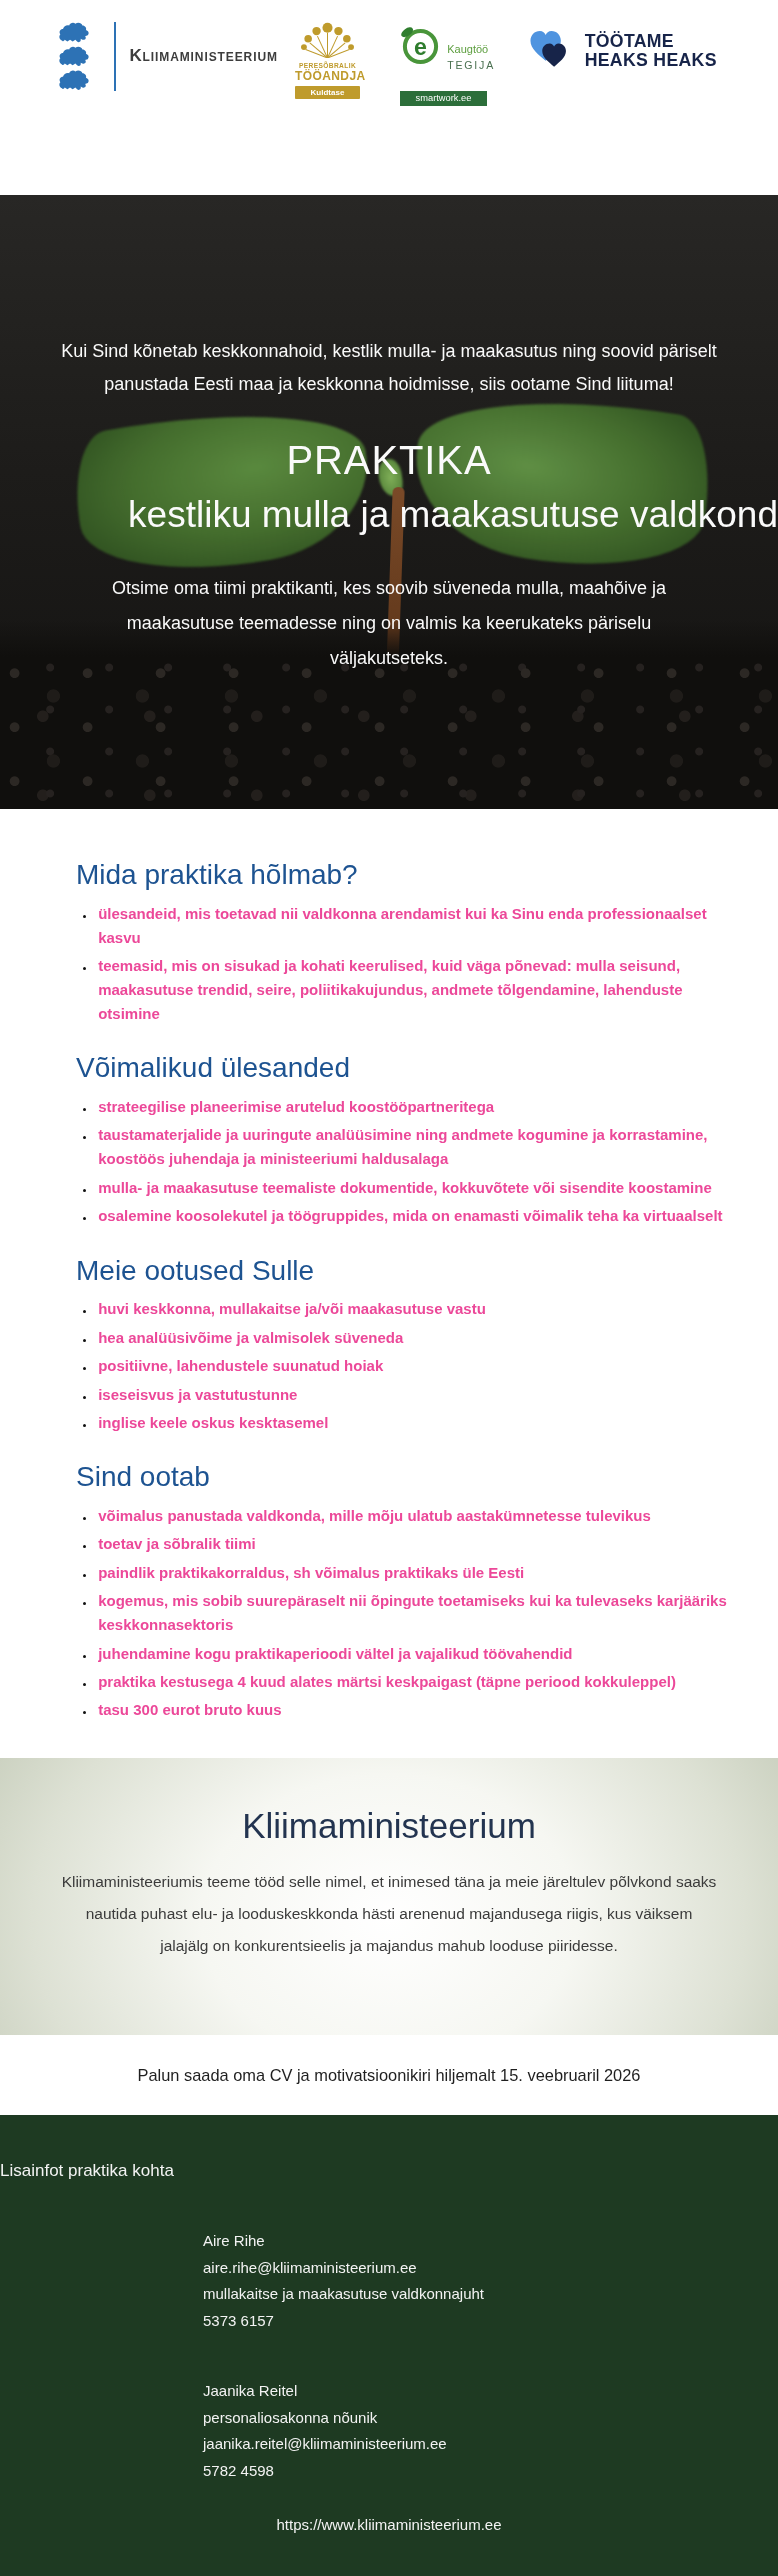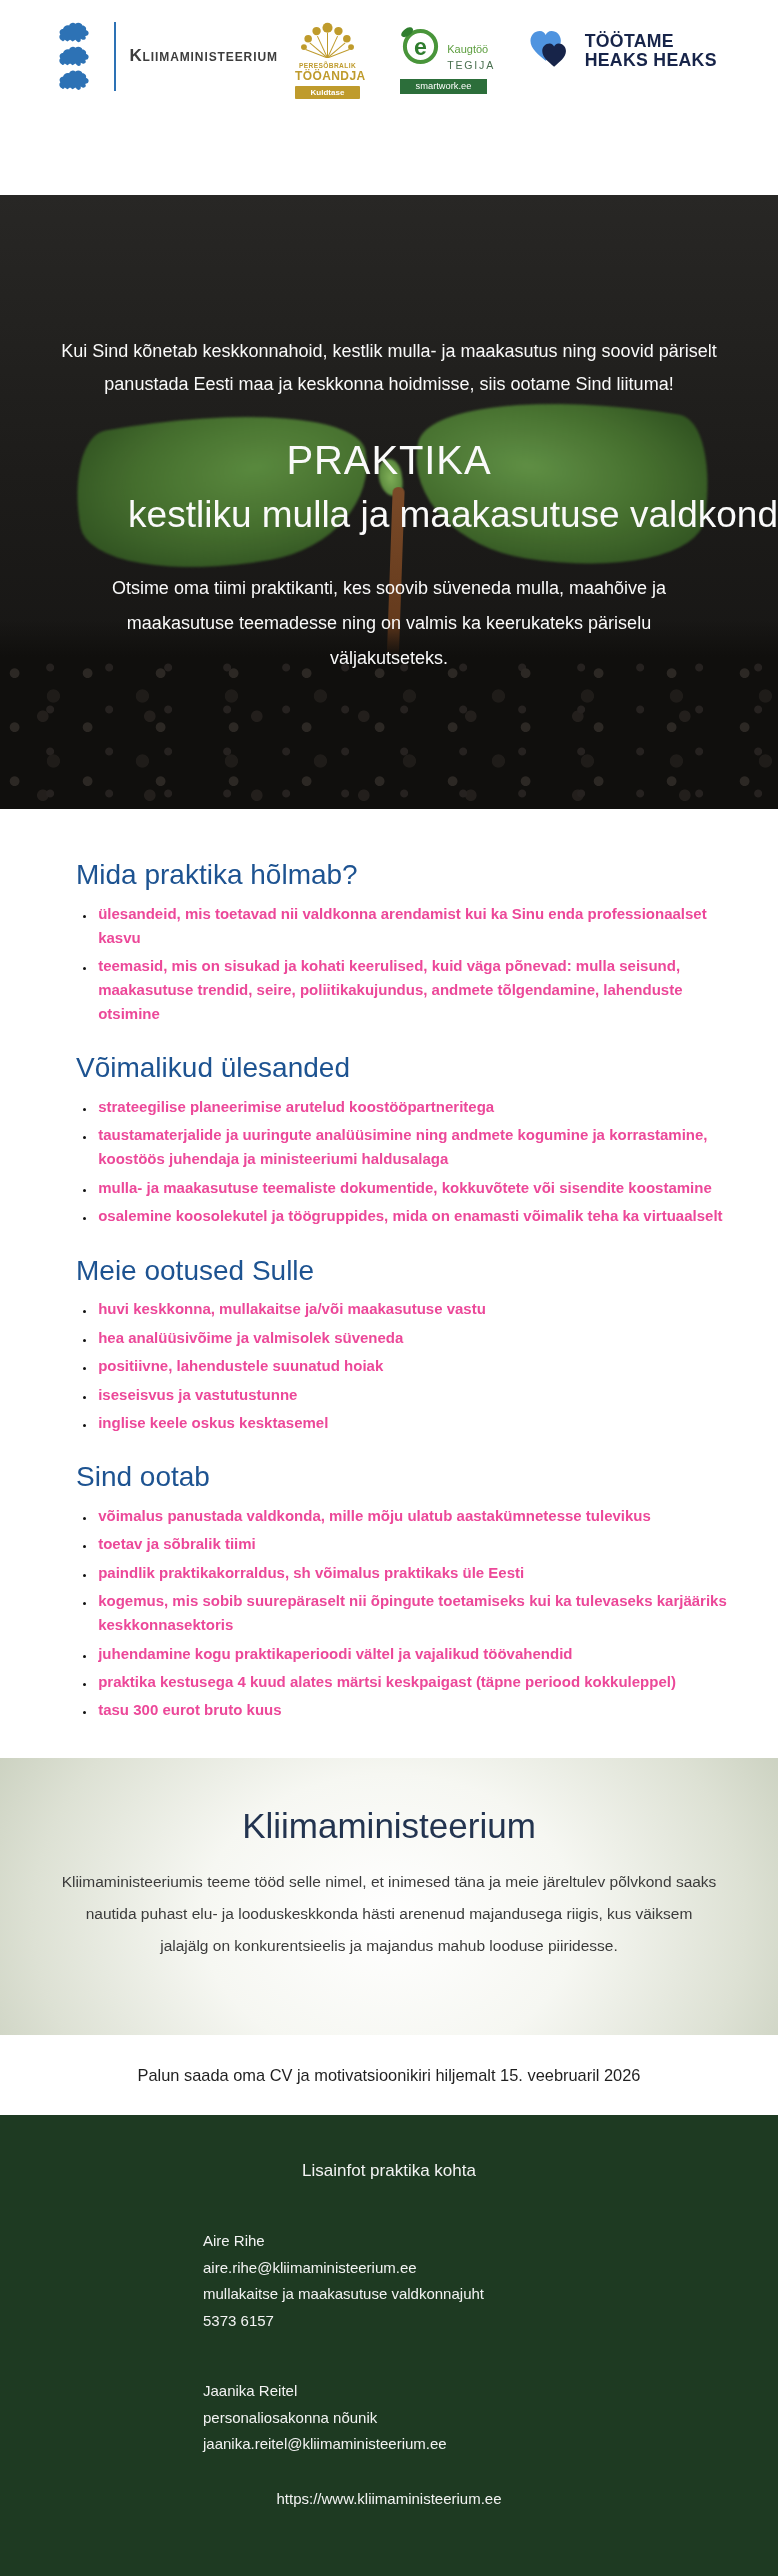--- a/index.html
+++ b/index.html
@@ -24,21 +24,21 @@
   .family-top{font-size:6.6px;font-weight:700;letter-spacing:0.4px;margin-top:0.9px;}
   .family-main{font-size:12px;font-weight:700;letter-spacing:0.4px;}
   .family-badge{background:var(--gold);color:#fff;font-size:8px;font-weight:700;padding:2.2px 0;margin-top:2.7px;border-radius:0.9px;}
 
   .logo-remote{position:absolute;left:400px;top:23px;width:88px;}
   .remote-row{display:flex;align-items:center;}
   .remote-ring{width:41px;height:41px;flex:0 0 auto;}
   .remote-text{margin-left:6.2px;}
   .remote-line1{color:var(--kaugtoo-text);font-size:11px;margin-top:20px;}
   .remote-line2{color:var(--kaugtoo-text2);font-size:10.6px;letter-spacing:1.8px;margin-top:3.5px;}
-  .remote-badge{background:var(--kaugtoo-dark);color:#fff;font-size:9.3px;text-align:center;margin-top:8px;padding:2.7px 0;width:87px;}
+  .remote-badge{background:var(--kaugtoo-dark);color:#fff;font-size:9.3px;text-align:center;margin-top:20px;padding:2.7px 0;width:87px;}
 
   .logo-estonia{position:absolute;left:527px;top:28px;display:flex;align-items:center;}
   .hearts{width:48px;height:46px;}
   .estonia-text{margin-left:9.7px;color:var(--heart-navy);font-weight:700;font-size:17.7px;line-height:18.6px;letter-spacing:0.3px;}
 
   
   .hero{position:relative;height:614px;overflow:hidden;text-align:center;color:#fafafa;
         background:linear-gradient(180deg,#282725 0%,#1d1c1a 45%,#131211 100%);}
   .leaf,.stem,.bud,.soil{position:absolute;z-index:1;}
   .leaf{filter:blur(1.1px);opacity:.95;}
@@ -80,21 +80,21 @@
     background:radial-gradient(ellipse 495px 380px at 50% 58%,#ffffff 0%,#f6f7f2 38%,#dde1d4 72%,#c2c9b6 100%) #c2c9b6;}
   .about h2{font-size:35px;font-weight:400;color:var(--about-navy);margin:0;}
   .about p{font-size:15.5px;line-height:32px;color:#3b3b3b;max-width:659px;margin:19.5px auto 0;}
 
   
   .apply{height:80px;display:flex;align-items:center;justify-content:center;background:#fff;
     font-size:16.4px;color:#1f1f1f;}
 
   
   .site-footer{height:462px;background:var(--footer-green);color:#f3f3f3;}
-  .footer-title{text-align:center;padding-top:46px;font-size:17px;font-weight:300;margin:0;}
+  .footer-title{padding-top:46px;font-size:17px;font-weight:300;margin:0;}
   .contacts{margin:47px 0 0 203px;}
   .contact p{margin:0;font-size:15px;line-height:26.5px;font-weight:300;}
   .contact + .contact{margin-top:44px;}
   .website{text-align:center;margin-top:32px;font-size:15px;font-weight:300;}
 </style>
 </head>
 <body>
 
 <div class="page">
 
@@ -249,19 +249,20 @@
       <p>Aire Rihe</p>
       <p>aire.rihe@kliimaministeerium.ee</p>
       <p>mullakaitse ja maakasutuse valdkonnajuht</p>
       <p>5373 6157</p>
     </div>
 
     <div class="contact">
       <p>Jaanika Reitel</p>
       <p>personaliosakonna nõunik</p>
       <p>jaanika.reitel@kliimaministeerium.ee</p>
+      <p>5782 4598</p>
     </div>
   </div>
     <div class="website">https://www.kliimaministeerium.ee</div>
   </footer>
 
 </div>
 
 
 </body></html>

